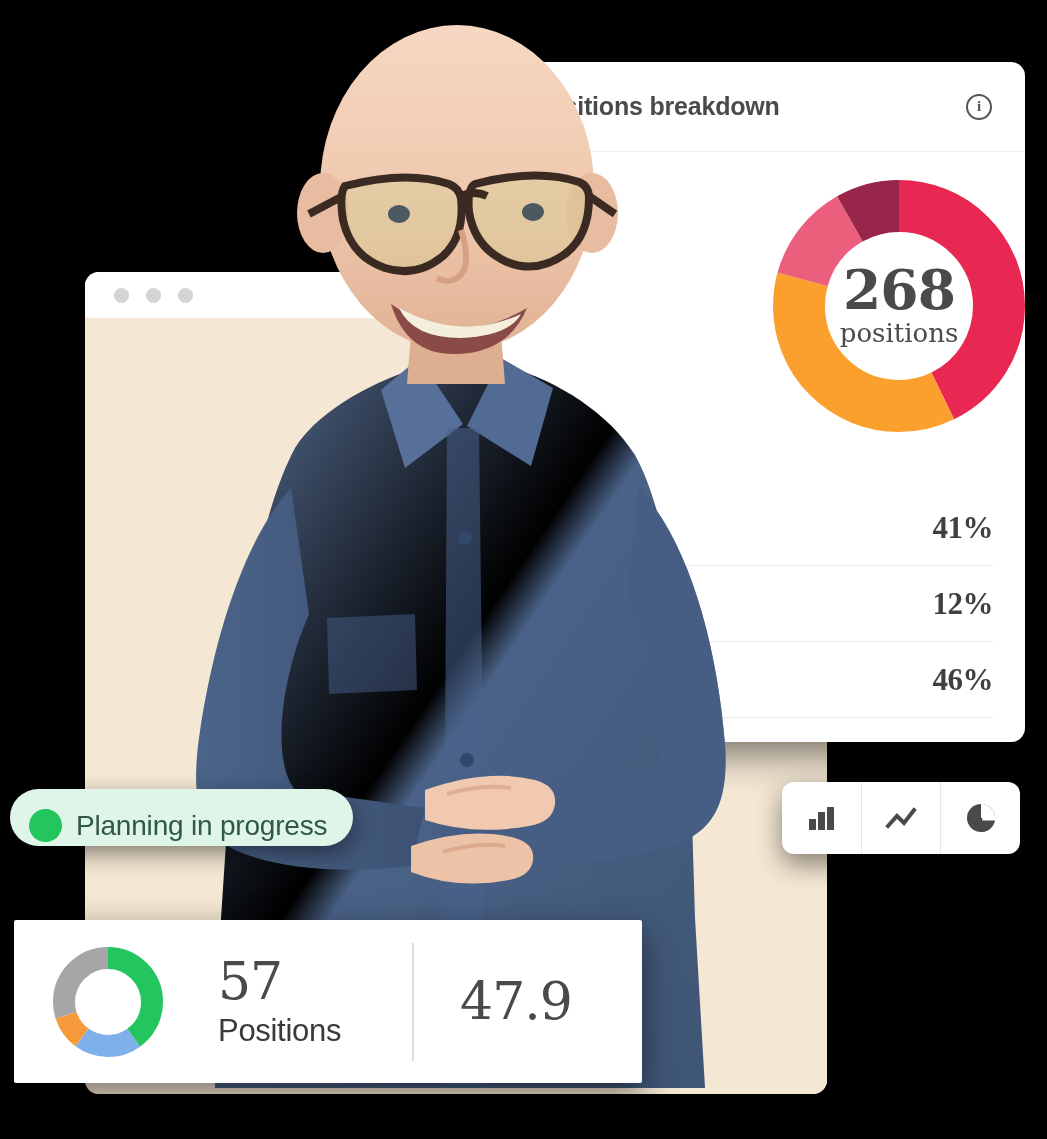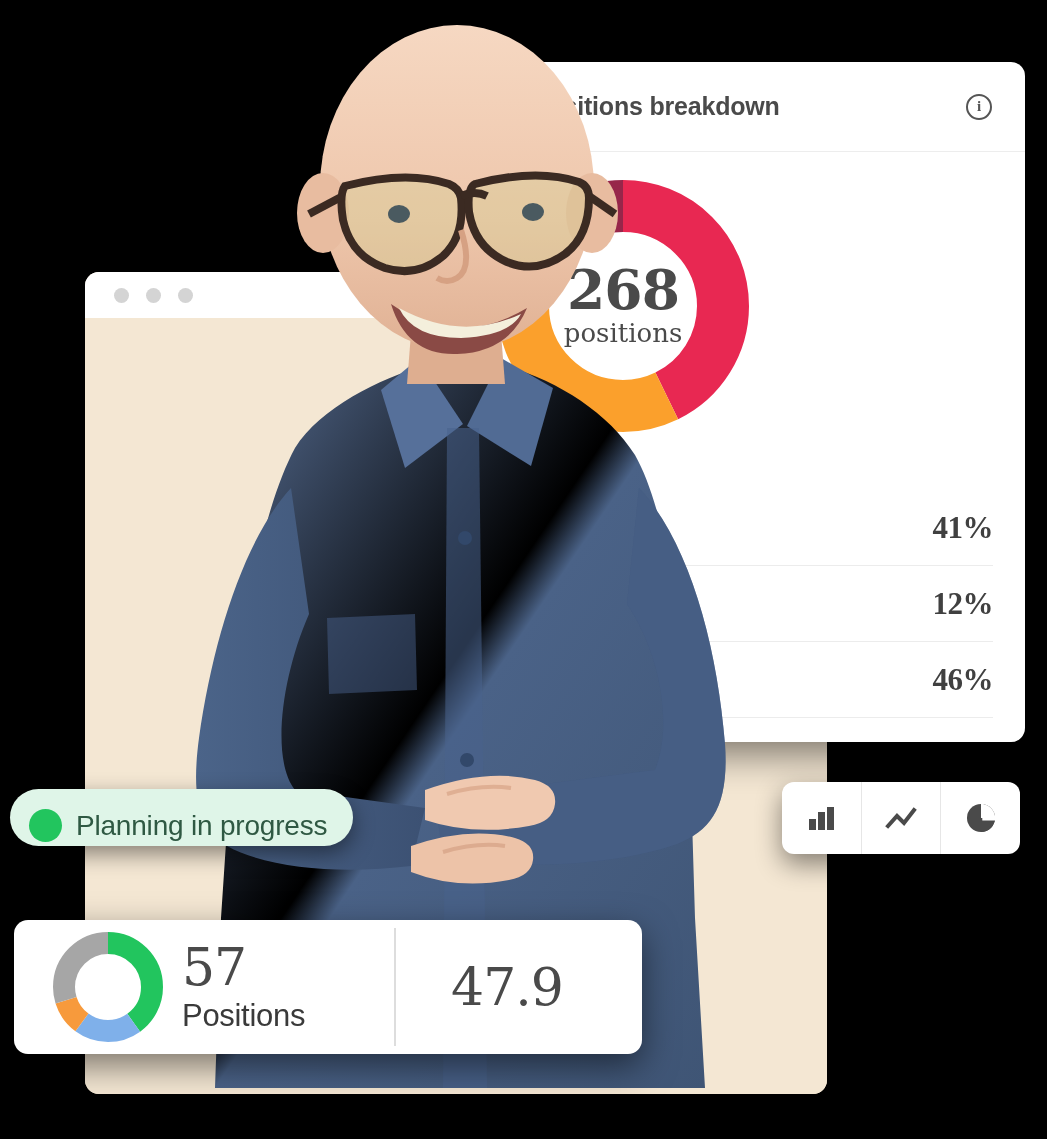--- a/index.html
+++ b/index.html
@@ -84,21 +84,21 @@
     color: #555555;
     font-family: "Liberation Serif", serif;
     cursor: pointer;
   }
 
   .donut-area {
     position: relative;
     height: 300px;
     display: flex;
     align-items: center;
-    justify-content: flex-start;
+    justify-content: flex-end;
     padding-top: 8px;
   }
   .donut-wrap { position: relative; width: 252px; height: 252px; }
   .donut-center {
     position: absolute;
     left: 50%; top: 50%;
     transform: translate(-50%, -50%);
     text-align: center;
     pointer-events: none;
   }
@@ -192,27 +192,28 @@
     color: #2F5943;
     letter-spacing: -0.2px;
   }
 
   
   .kpi-card {
     position: absolute;
     left: 14px;
     top: 920px;
     width: 628px;
-    height: 134px;
+    height: 163px;
     background: #FFFFFF;
-    border-radius: 14px;
+    border-radius: 2px;
     box-shadow: 0 12px 34px rgba(0,0,0,0.5);
     display: flex;
     align-items: center;
     padding: 0 34px;
+    gap: 36px;
   }
   .kpi-donut { width: 120px; height: 120px; flex: none; }
   .kpi-metrics { display: flex; align-items: center; flex: 1; }
   .kpi-metric { flex: 1; text-align: center; }
   .kpi-metric.left { text-align: left; padding-left: 14px; }
   .kpi-number {
     font-family: "DejaVu Serif", serif;
     font-size: 52px;
     color: #4A4A4A;
     line-height: 1.05;

